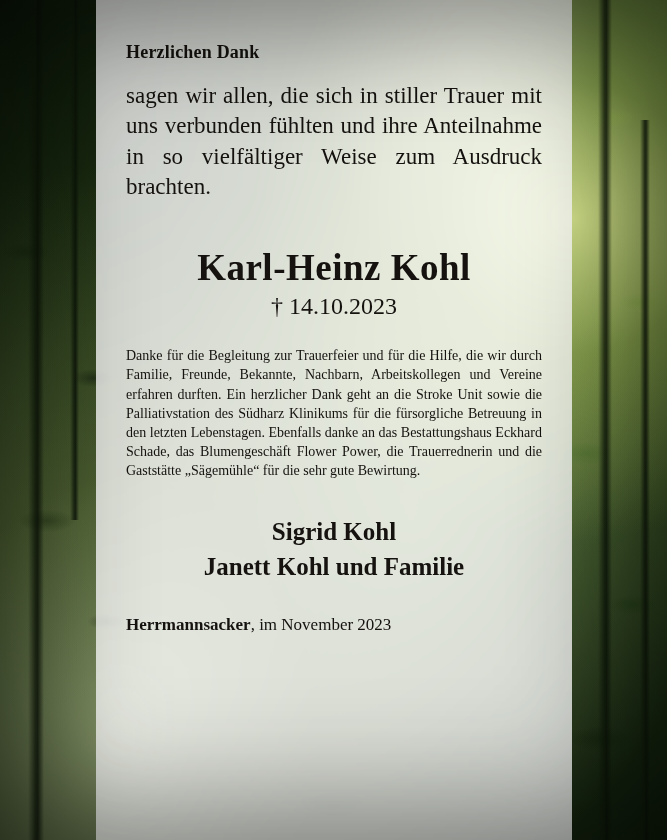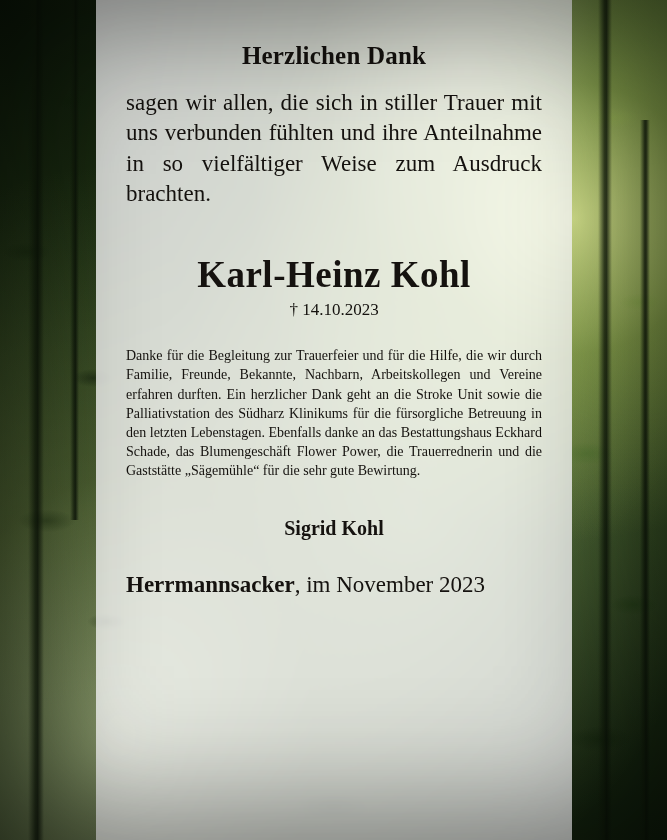--- a/index.html
+++ b/index.html
@@ -68,22 +68,21 @@
     background: rgba(255,255,255,0.80);
     backdrop-filter: blur(1px);
   }
   .panel-inner {
     position: relative;
     padding: 36px 30px 0 30px;
     color: #15120f;
   }
 
   .thanks-title {
-    text-align: center;
-    font-size: 25px;
+    font-size: 18px;
     font-weight: bold;
     letter-spacing: 0.2px;
     margin: 6px 0 18px 0;
   }
   .intro {
     font-size: 23px;
     line-height: 1.32;
     text-align: justify;
     text-align-last: left;
     margin: 0 0 8px 0;
@@ -91,40 +90,40 @@
   .name {
     text-align: center;
     font-size: 37px;
     font-weight: bold;
     letter-spacing: 0.5px;
     margin: 44px 0 4px 0;
     white-space: nowrap;
   }
   .dates {
     text-align: center;
-    font-size: 17px;
+    font-size: 24px;
     margin: 0 0 26px 0;
   }
   .body-text {
     font-size: 14px;
     line-height: 1.36;
     text-align: justify;
     text-align-last: left;
     margin: 26px 0 0 0;
   }
   .signers {
     margin-top: 34px;
     text-align: center;
     font-weight: bold;
-    font-size: 20px;
+    font-size: 25px;
     line-height: 1.42;
   }
   .place-line {
     margin-top: 30px;
-    font-size: 23px;
+    font-size: 17px;
   }
   .place-line .place { font-weight: bold; }
 
   
   .vignette {
     position: absolute;
     inset: 0;
     pointer-events: none;
     box-shadow: inset 0 0 120px 30px rgba(0,0,0,0.45);
   }
@@ -150,20 +149,21 @@
       <p class="intro">sagen wir allen, die sich in stiller Trauer mit uns verbunden fühlten und ihre Anteilnahme in so vielfältiger Weise zum Ausdruck brachten.</p>
 
       <div class="name">Karl-Heinz Kohl</div>
 
       <div class="dates">† 14.10.2023</div>
 
       <p class="body-text">Danke für die Begleitung zur Trauerfeier und für die Hilfe, die wir durch Familie, Freunde, Bekannte, Nachbarn, Arbeitskollegen und Vereine erfahren durften. Ein herzlicher Dank geht an die Stroke Unit sowie die Palliativstation des Südharz Klinikums für die fürsorgliche Betreuung in den letzten Lebenstagen. Ebenfalls danke an das Bestattungshaus Eckhard Schade, das Blumengeschäft Flower Power, die Trauerrednerin und die Gaststätte „Sägemühle“ für die sehr gute Bewirtung.</p>
 
       <div class="signers">
         <div>Sigrid Kohl</div>
+        <div>Janett Kohl und Familie</div>
       </div>
 
       <div class="place-line">
         <span class="place">Herrmannsacker</span><span>, im November 2023</span>
       </div>
 
     </div>
   </div>
 
   <div class="vignette"></div>

